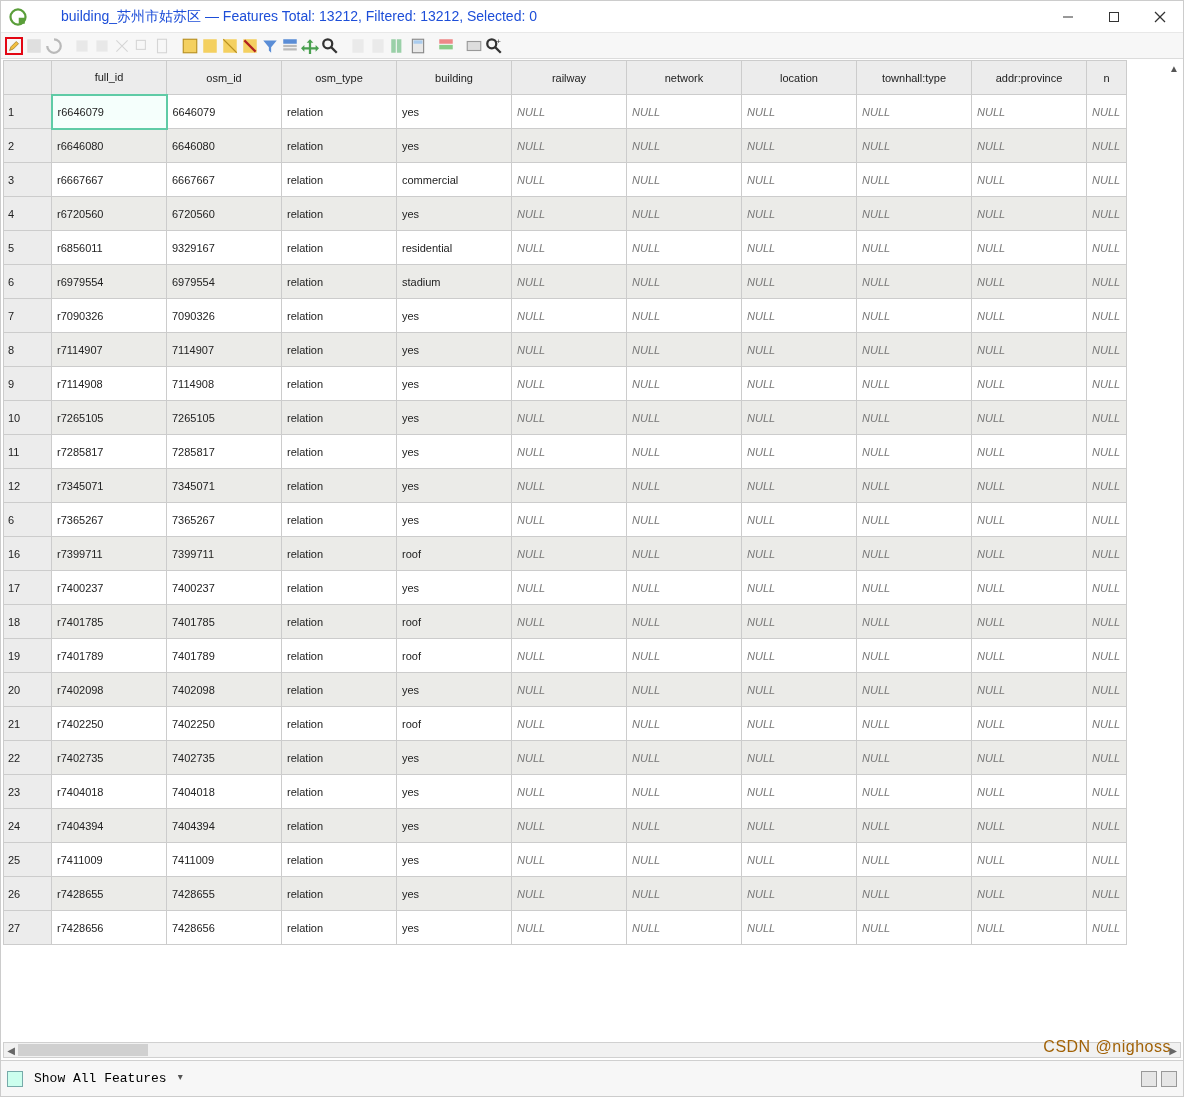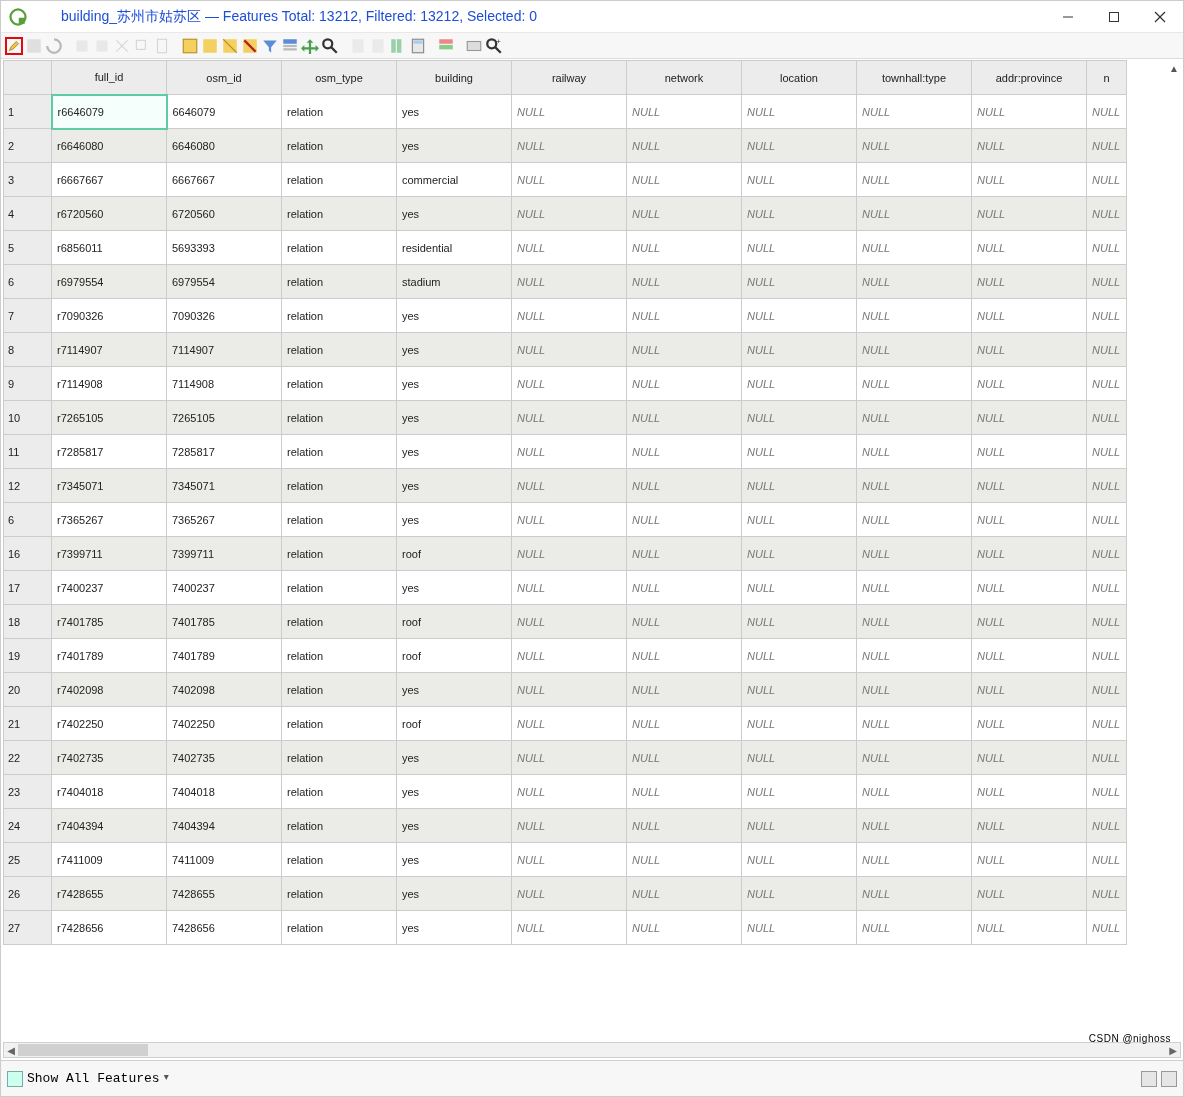--- a/index.html
+++ b/index.html
@@ -23,27 +23,27 @@
 tr.alt td.rownum { background:#ececec; }
 td.null { color:#777; font-style:italic; }
 td.selected { background:#f5fffc !important; border:2px solid #5fcba6 !important;margin-top:20px; }
 .col-rownum{width:48px}.col-fullid{width:115px}.col-osmid{width:115px}.col-osmtype{width:115px}.col-building{width:115px}.col-railway{width:115px}.col-network{width:115px}.col-location{width:115px}.col-townhall{width:115px}.col-addrprov{width:115px}.col-last{width:40px}
 .hscroll { position:absolute; bottom:38px; left:2px; right:2px; height:16px; background:#f1f1f1; border:1px solid #d0d0d0; }
 .hscroll .thumb { position:absolute; left:14px; top:1px; height:12px; width:130px; background:#d0d0d0; }
 .hscroll .ar { position:absolute; top:0; width:14px; height:14px; display:flex;align-items:center;justify-content:center;color:#666;font-size:10px;}
 .hscroll .ar.l{left:0}.hscroll .ar.r{right:0}
 .vscroll-ar { position:absolute; right:4px; top:62px; font-size:10px; color:#555;}
 .statusbar { position:absolute; bottom:0; left:0; right:0; height:36px; background:#f7f7f7; border-top:1px solid #d0d0d0; display:flex; align-items:center; padding:0 6px; justify-content:space-between;}
-.statusbar .left { display:flex; align-items:flex-start; gap:4px; }
+.statusbar .left { display:flex; align-items:flex-start; gap:11px; }
 .statusbar .left .ic{width:16px;height:16px;border:1px solid #7aa;background:#cfe;}
 .statusbar .left .txt{font-family:"Courier New",monospace;font-size:13px;}
 .statusbar .left .dd{font-size:10px;color:#555;}
 .statusbar .right { display:flex; align-items:center; gap:4px; }
 .statusbar .right .ic{width:16px;height:16px;border:1px solid #999;background:#e6e6e6;}
-.watermark{position:absolute;right:12px;bottom:52px;font-size:10px;color:#000000;letter-spacing:.5px;}
+.watermark{position:absolute;right:12px;bottom:40px;font-size:16px;color:#a16207;letter-spacing:.5px;}
 </style>
 </head>
 <body>
 
 <div class="titlebar">
   <span class="logo">
     <svg viewBox="0 0 24 24">
         <circle cx="12" cy="12" r="10" fill="none" stroke="#5a9e3a" stroke-width="3"></circle>
         <rect x="13" y="13" width="8" height="8" fill="#5a9e3a"></rect>
       </svg>
@@ -279,21 +279,21 @@
           <td class="null">NULL</td>
           <td class="null">NULL</td>
           <td class="null">NULL</td>
           <td class="null">NULL</td>
           <td class="null">NULL</td>
           <td class="null">NULL</td>
         </tr>
         <tr>
           <td class="rownum">5</td>
           <td>r6856011</td>
-          <td>5693393</td>
+          <td>9329167</td>
           <td>relation</td>
           <td>residential</td>
           <td class="null">NULL</td>
           <td class="null">NULL</td>
           <td class="null">NULL</td>
           <td class="null">NULL</td>
           <td class="null">NULL</td>
           <td class="null">NULL</td>
         </tr>
         <tr class="alt">

